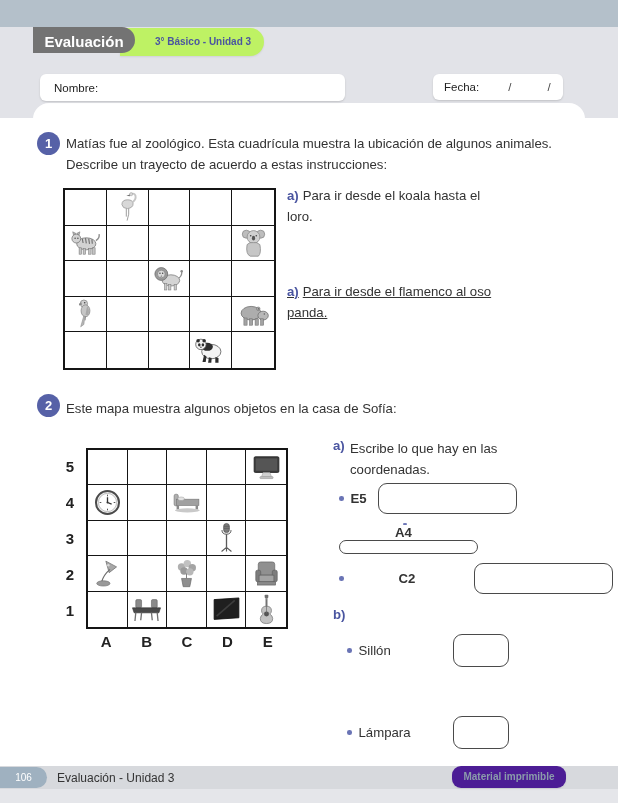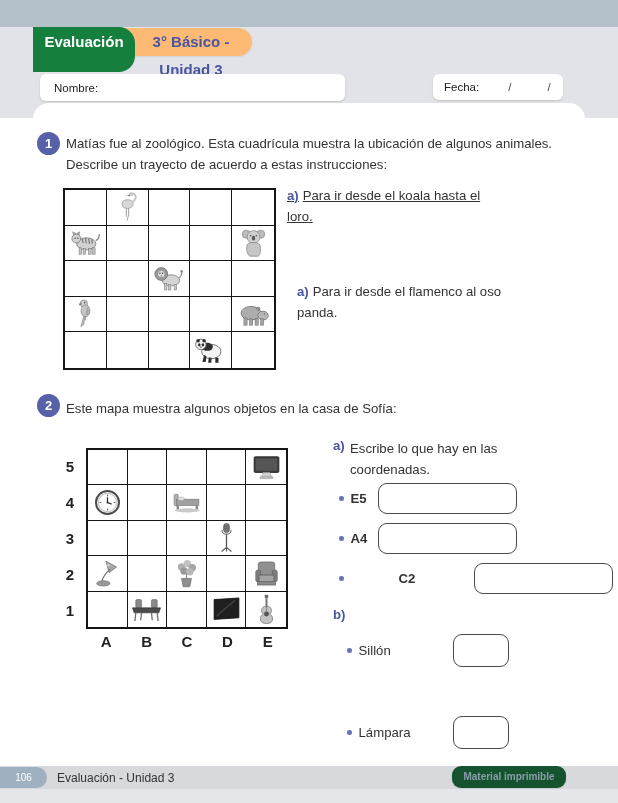--- a/index.html
+++ b/index.html
@@ -5,25 +5,25 @@
   html,body{margin:0;padding:0;background:#888;}
   .page{position:relative;width:618px;height:803px;background:#ffffff;
         font-family:"Liberation Sans", sans-serif;overflow:hidden;margin:0 auto;}
 
   
   .topband{position:absolute;left:0;top:0;width:618px;height:27px;background:#b4c0ca;}
   .headerarea{position:absolute;left:0;top:27px;width:618px;height:91px;background:#e2e3e8;}
   .card{position:absolute;left:33px;top:103px;width:552px;height:670px;background:#fff;border-radius:16px;}
 
   
-  .badge{position:absolute;left:33px;top:27px;width:102px;height:45px;background:#15803d;
+  .badge{position:absolute;left:33px;top:27px;width:102px;height:26px;background:#737373;
          border-radius:0 16px 16px 0;color:#fff;font-weight:bold;font-size:15px;line-height:30px;
          text-align:center;z-index:6;}
-  .subpill{position:absolute;left:108px;top:28px;width:144px;height:28px;background:#fdba74;
-         border-radius:0 14px 14px 0;z-index:5;color:#4a55a0;font-weight:bold;font-size:15px;
+  .subpill{position:absolute;left:120px;top:28px;width:144px;height:28px;background:#bef264;
+         border-radius:0 14px 14px 0;z-index:5;color:#4a55a0;font-weight:bold;font-size:10px;
          line-height:28px;text-align:center;padding-left:22px;box-sizing:border-box;
          box-shadow:0 1px 2px rgba(0,0,0,.08);}
   .namefield{position:absolute;left:40px;top:74px;width:305px;height:27px;background:#fff;border-radius:6px;
          box-shadow:0 1px 2px rgba(0,0,0,.15);display:flex;align-items:center;padding-left:14px;
          box-sizing:border-box;font-size:11.5px;color:#222;z-index:6;}
   .datefield{position:absolute;left:433px;top:74px;width:130px;height:26px;background:#fff;border-radius:6px;
          box-shadow:0 1px 2px rgba(0,0,0,.15);display:flex;align-items:center;padding-left:11px;
          box-sizing:border-box;font-size:11.5px;color:#222;z-index:6;}
   .datefield .slash1{margin-left:29px;color:#444;}
   .datefield .slash2{margin-left:36px;color:#444;}
@@ -46,45 +46,45 @@
   .house-grid .cicon{width:35px;height:33px;display:block;}
 
   .rowlabels{position:absolute;left:58px;top:448px;width:24px;height:181px;display:flex;flex-direction:column;z-index:7;}
   .rowlabels div{flex:1;display:flex;align-items:center;justify-content:center;font-weight:bold;font-size:15px;color:#222;}
   .collabels{position:absolute;left:86px;top:633px;width:202px;height:16px;display:flex;z-index:7;}
   .collabels div{flex:1;text-align:center;font-weight:bold;font-size:15px;color:#222;}
 
   
   .task{position:absolute;font-size:13.2px;line-height:21px;color:#333;z-index:7;}
   .tlabel{color:#4a55a0;font-weight:bold;margin-right:4px;}
-  .q1task1{left:287px;top:185px;width:205px;text-decoration:underline;}
-  .q1task2{left:297px;top:281px;width:205px;}
+  .q1task1{left:287px;top:185px;width:205px;}
+  .q1task2{left:287px;top:281px;width:205px;text-decoration:underline;}
   .q2alabel{left:333px;top:438px;} .q2atext{left:350px;top:438px;width:178px;}
   .q2blabel{left:333px;top:607px;} .q2btext{left:350px;top:607px;width:200px;}
   .lab{position:absolute;font-size:13.2px;color:#4a55a0;font-weight:bold;z-index:7;}
 
   .arow{position:absolute;left:339px;height:31px;display:flex;align-items:center;z-index:7;font-weight:bold;}
   .arow .bullet{width:4.5px;height:4.5px;border-radius:50%;background:#6a74b5;margin-right:7px;}
   .arow .coord{font-size:13.2px;color:#333;width:27px;}
   .abox{width:139px;height:31px;border:1.4px solid #4a4a4a;border-radius:9px;background:#fff;box-sizing:border-box;}
-  .r1{top:483px;} .r2{top:523px;} .r3{top:563px;gap:48px;}
+  .r1{top:483px;} .r2{top:523px;flex-direction:column;} .r3{top:563px;gap:48px;}
 
   .brow{position:absolute;left:347px;height:33px;width:165px;display:flex;align-items:center;z-index:7;}
   .brow .bullet{width:4.5px;height:4.5px;border-radius:50%;background:#6a74b5;margin-right:7px;}
   .brow .bname{font-size:13.2px;color:#333;}
   .bbox{position:absolute;left:106px;top:0;width:56px;height:33px;border:1.4px solid #4a4a4a;border-radius:9px;background:#fff;box-sizing:border-box;}
   .b1{top:634px;} .b2{top:674px;} .b3{top:716px;text-align:center;}
 
   
   .footband{position:absolute;left:0;top:766px;width:618px;height:23px;background:#d7d9dd;z-index:8;}
   .footbottom{position:absolute;left:0;top:789px;width:618px;height:14px;background:#e5e6ea;z-index:8;}
   .pagepill{position:absolute;left:0;top:767px;width:47px;height:21px;background:#9fb1c0;border-radius:0 11px 11px 0;
         color:#fff;font-size:10px;line-height:21px;text-align:center;z-index:9;}
   .foottext{position:absolute;left:57px;top:771px;font-size:12px;color:#333;z-index:9;}
-  .matpill{position:absolute;left:452px;top:766px;width:114px;height:22px;background:#14532d;border-radius:9px;
+  .matpill{position:absolute;left:452px;top:766px;width:114px;height:22px;background:#4c1d95;border-radius:9px;
         color:#8b9cab;font-weight:bold;font-size:10px;line-height:22px;text-align:center;z-index:9;
         box-shadow:0 1px 2px rgba(0,0,0,.08);}
 </style>
 </head>
 <body>
 
 <svg width="0" height="0" style="position:absolute" aria-hidden="true">
 <defs>
 <symbol id="i-flamingo" viewBox="0 0 40 40">
   <path d="M13 17 Q13 11 20 11 Q27 11 27 16 Q27 21 20 22 Q14 22 13 17Z" fill="#d8d8d8" stroke="#9a9a9a" stroke-width="1"></path>

